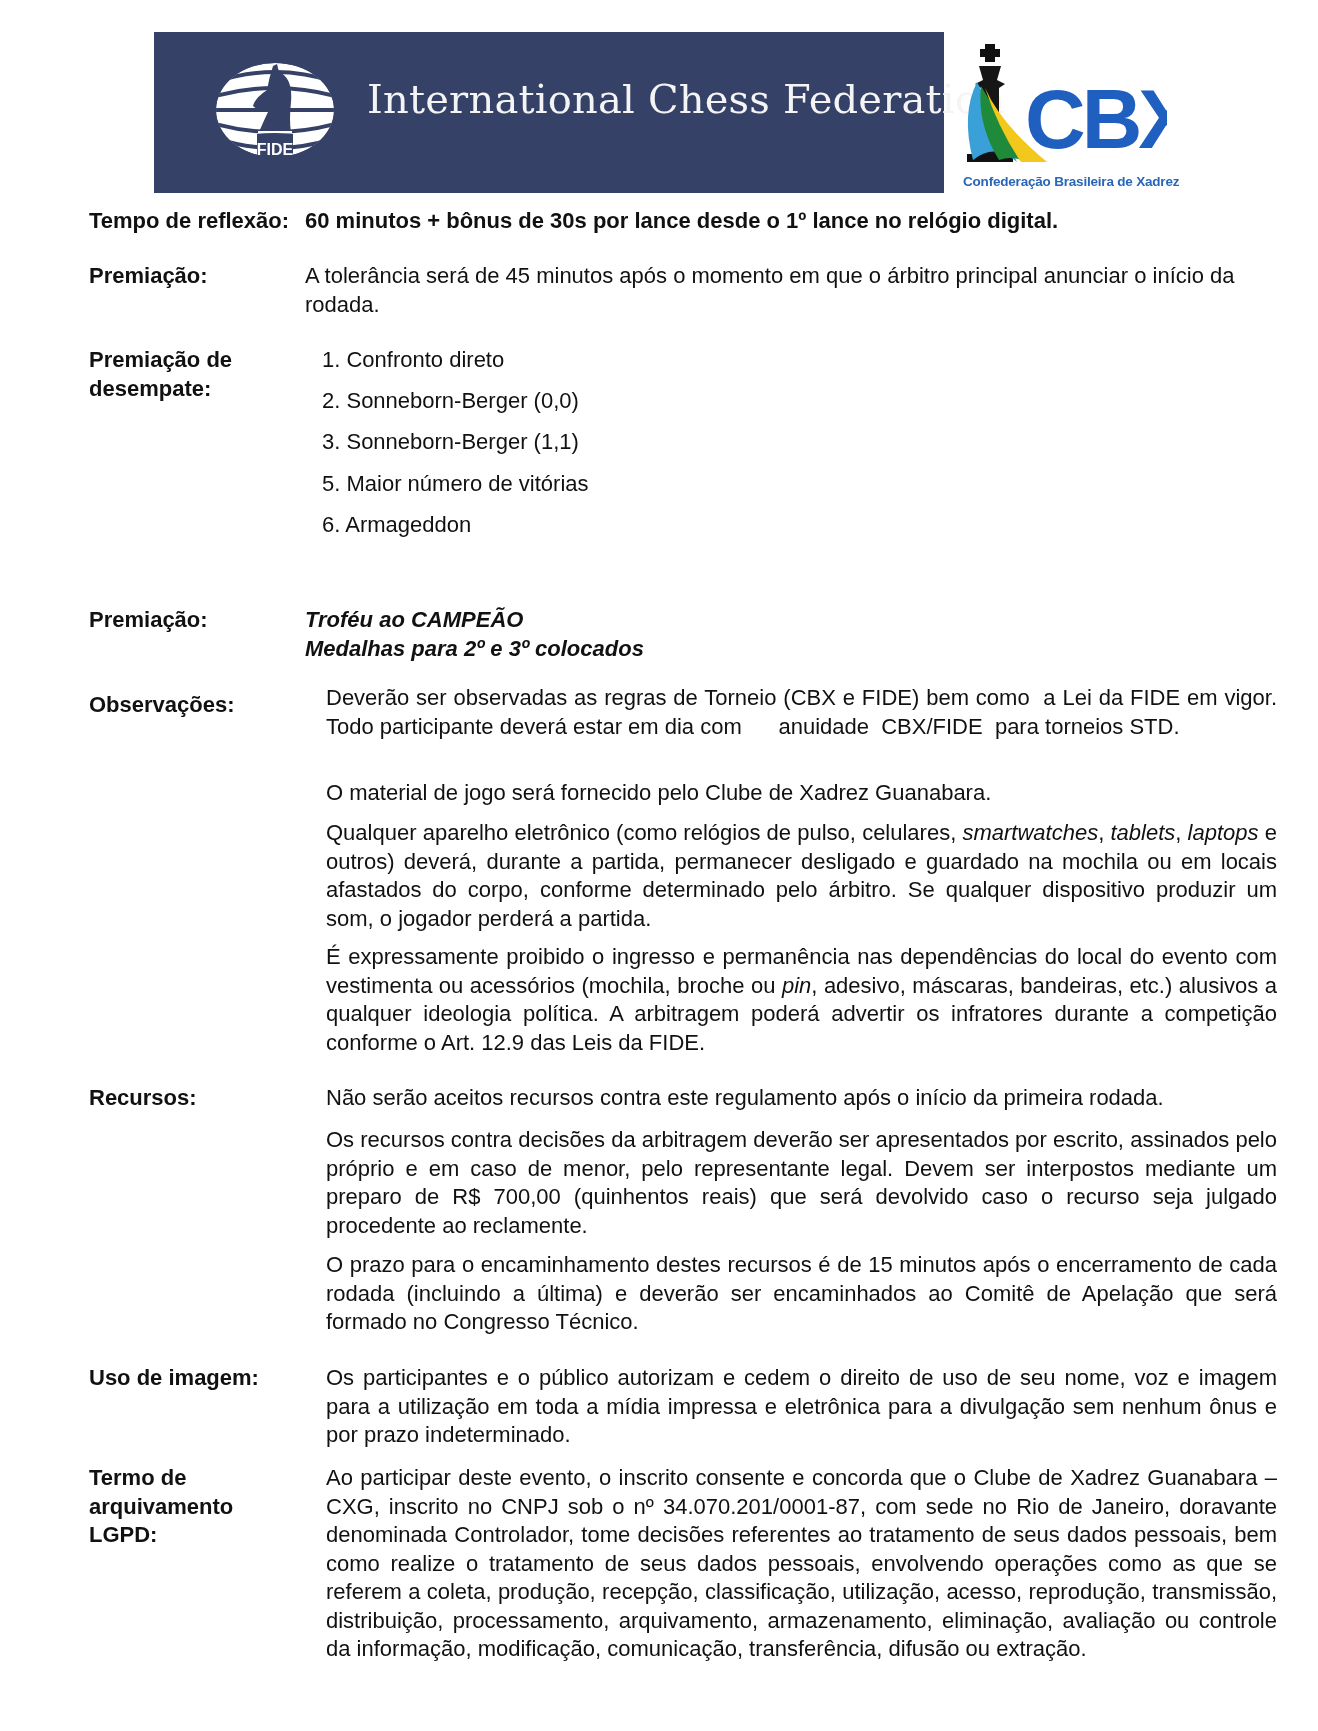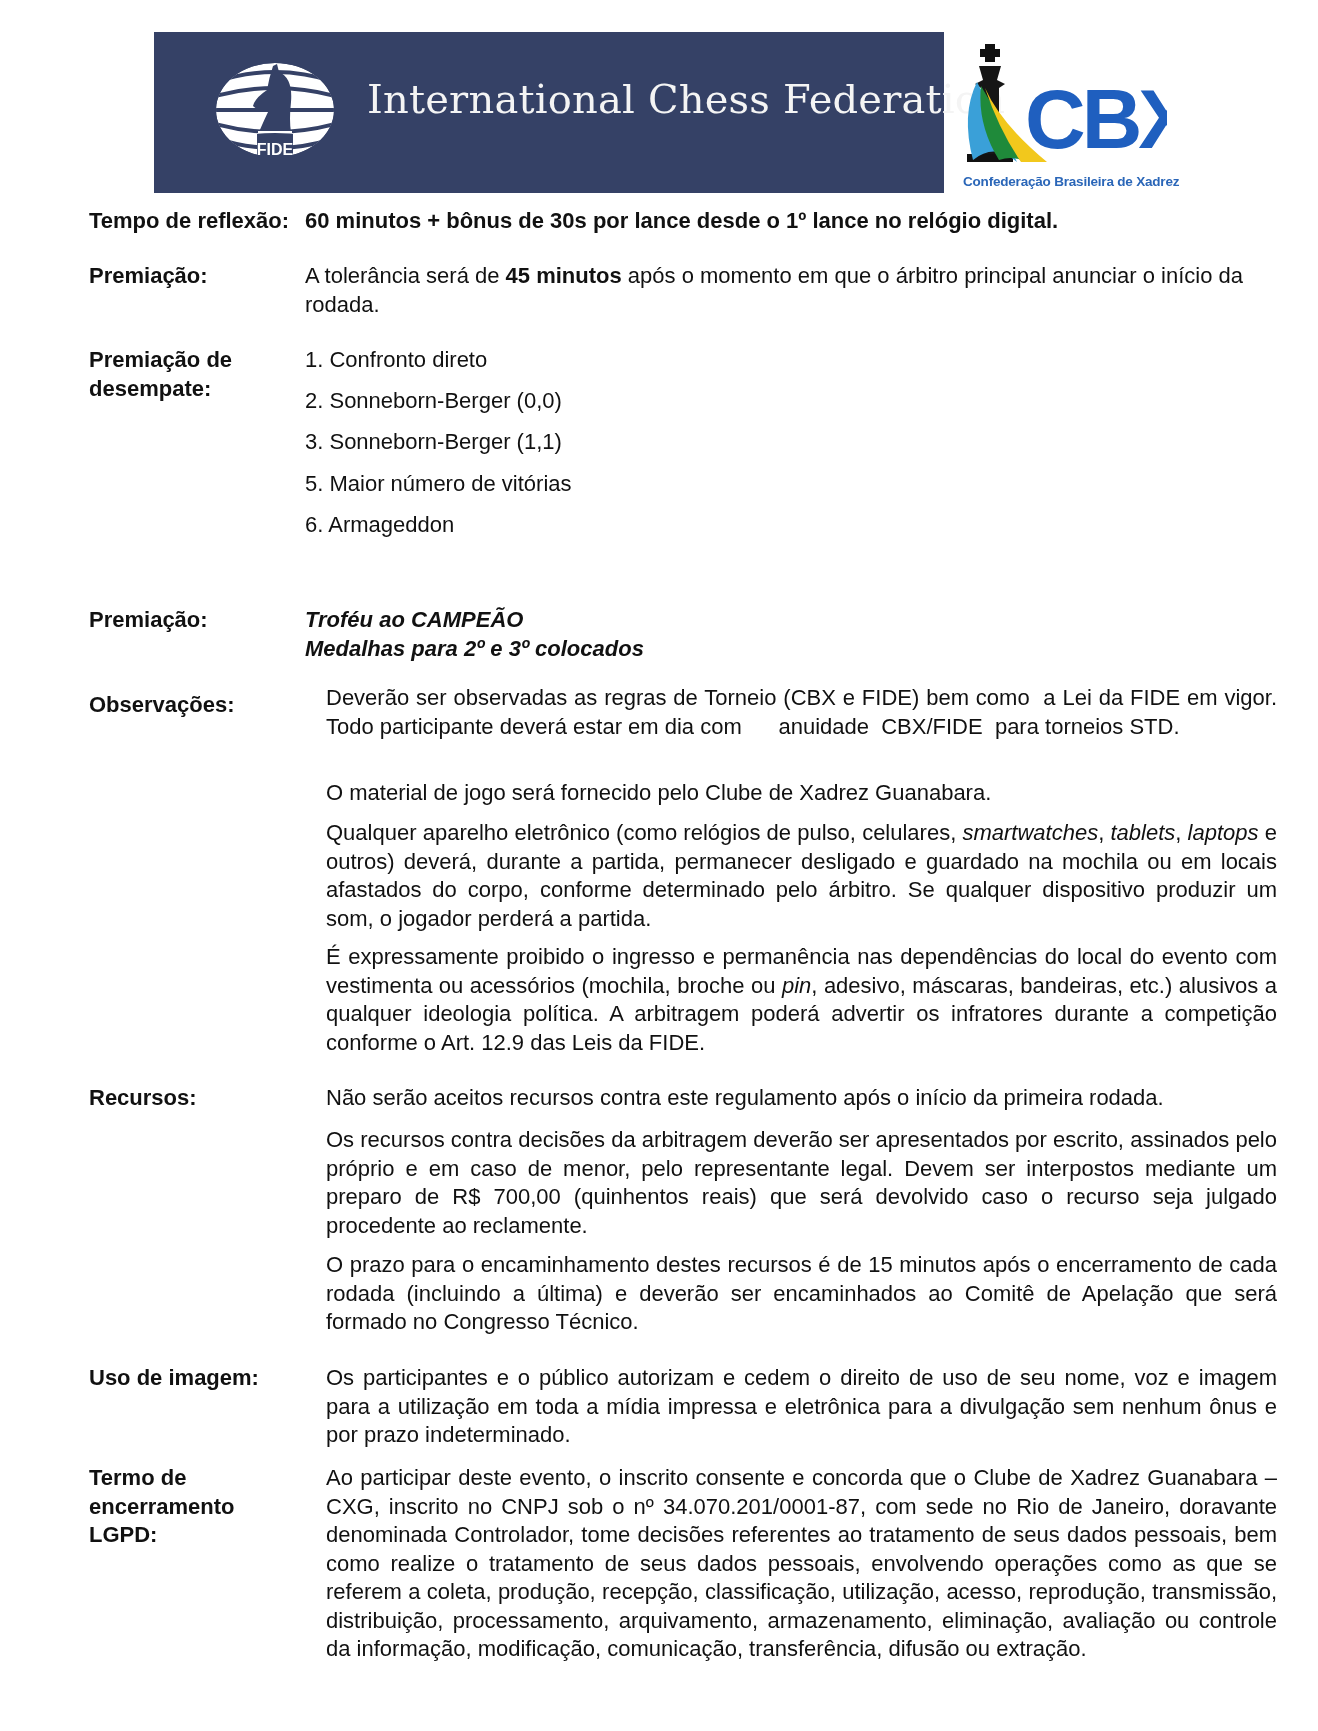--- a/index.html
+++ b/index.html
@@ -9,22 +9,22 @@
   .fide-logo { position:absolute; left:61px; top:30px; width:120px; height:100px; }
   .banner-title { position:absolute; left:213px; top:44px; font-family:"DejaVu Serif","Liberation Serif",serif;
                   font-size:40px; color:#f4f4f4; letter-spacing:0.2px; white-space:nowrap; }
   .cbx { position:absolute; left:955px; top:44px; width:212px; height:152px; }
   .cbx-tag { position:absolute; left:8px; top:130px; font-size:13.5px; font-weight:bold; color:#2a66b8;
              font-family:"Liberation Sans", sans-serif; white-space:nowrap; letter-spacing:-0.2px; }
   .label { position:absolute; left:57px; width:250px; font-size:22px; font-weight:bold; line-height:28.5px;margin-left:32px; }
   .body { position:absolute; left:305px; width:957px; font-size:22px; line-height:28.5px; }
   .body.ind { left:326px; width:951px; }
   .just { text-align:justify; }
-  .li { height:41.2px; line-height:28.5px; }
-  b { font-weight:bold;margin-top:29px; }
+  .li { height:41.2px; line-height:28.5px;margin-left:17px; }
+  b { font-weight:normal;margin-top:29px; }
   i { font-style:italic; }
 </style>
 </head>
 <body>
 
 <div class="banner">
   <svg class="fide-logo" viewBox="0 0 120 100">
     <defs>
       <clipPath id="ov">
           <ellipse cx="60" cy="48" rx="59" ry="47"></ellipse>
@@ -93,16 +93,16 @@
 <div class="label" style="top:1084px">Recursos:</div>
 <div class="body ind just" style="top:1084px">Não serão aceitos recursos contra este regulamento após o início da primeira rodada.</div>
 <div class="body ind just" style="top:1126px">Os recursos contra decisões da arbitragem deverão ser apresentados por escrito, assinados pelo próprio e em caso de menor, pelo representante legal. Devem ser interpostos mediante um preparo de R$ 700,00 (quinhentos reais) que será devolvido caso o recurso seja julgado procedente ao reclamente.</div>
 <div class="body ind just" style="top:1251px">O prazo para o encaminhamento destes recursos é de 15 minutos após o encerramento de cada rodada (incluindo a última) e deverão ser encaminhados ao Comitê de Apelação que será formado no Congresso Técnico.</div>
 
 <div class="label" style="top:1364px">Uso de imagem:</div>
 <div class="body ind just" style="top:1364px">Os participantes e o público autorizam e cedem o direito de uso de seu nome, voz e imagem para a utilização em toda a mídia impressa e eletrônica para a divulgação sem nenhum ônus e por prazo indeterminado.</div>
 
 <div class="label" style="top:1464px">
   <div>Termo de</div>
-  <div>encerramento</div>
+  <div>arquivamento</div>
   <div>LGPD:</div>
 </div>
 <div class="body ind just" style="top:1464px">Ao participar deste evento, o inscrito consente e concorda que o Clube de Xadrez Guanabara – CXG, inscrito no CNPJ sob o nº 34.070.201/0001-87, com sede no Rio de Janeiro, doravante denominada Controlador, tome decisões referentes ao tratamento de seus dados pessoais, bem como realize o tratamento de seus dados pessoais, envolvendo operações como as que se referem a coleta, produção, recepção, classificação, utilização, acesso, reprodução, transmissão, distribuição, processamento, arquivamento, armazenamento, eliminação, avaliação ou controle da informação, modificação, comunicação, transferência, difusão ou extração.</div>
 
 </body></html>

